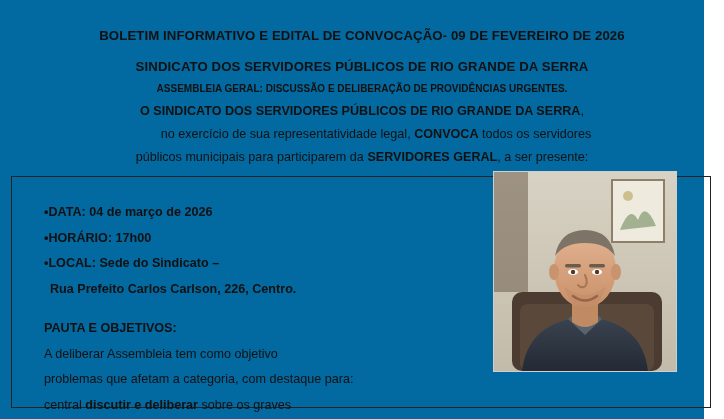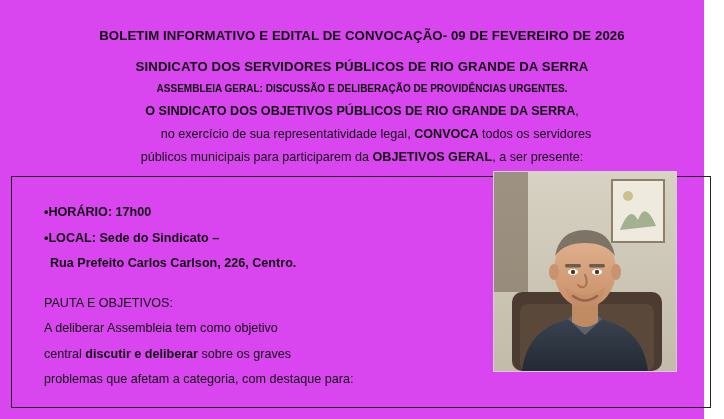--- a/index.html
+++ b/index.html
@@ -11,21 +11,21 @@
     width: 724px;
     height: 419px;
     overflow: hidden;
     font-family: "Liberation Sans", sans-serif;
     color: #1a1a1a;
   }
   .page {
     position: relative;
     width: 704px;
     height: 419px;
-    background: #d946ef;
+    background: #0369a1;
     box-sizing: border-box;
   }
   
   .header {
     position: absolute;
     top: 26px;
     left: 0;
     width: 724px;
     text-align: center;
   }
@@ -90,21 +90,21 @@
   }
   .body-text .cont-line {
     font-weight: bold;
     padding-left: 6px;
     white-space: nowrap;
   }
   .body-text .gap {
     height: 14px;
   }
   .body-text .sect-title {
-    font-weight: normal;
+    font-weight: bold;
   }
   .body-text .para {
     font-weight: normal;
   }
   .body-text .para b { font-weight: bold; }
 
   
   .photo {
     position: absolute;
     left: 493px;
@@ -123,36 +123,37 @@
 <div class="page">
 
   <div class="header">
     <div class="line line1">BOLETIM INFORMATIVO E EDITAL DE CONVOCAÇÃO- 09 DE FEVEREIRO DE 2026</div>
     <div class="line line2">SINDICATO DOS SERVIDORES PÚBLICOS DE RIO GRANDE DA SERRA</div>
   </div>
 
   <div class="subhead">ASSEMBLEIA GERAL: DISCUSSÃO E DELIBERAÇÃO DE PROVIDÊNCIAS URGENTES.</div>
 
   <div class="intro">
-    <span class="l1"><b>O SINDICATO DOS OBJETIVOS PÚBLICOS DE RIO GRANDE DA SERRA</b><span>,</span></span>
+    <span class="l1"><b>O SINDICATO DOS SERVIDORES PÚBLICOS DE RIO GRANDE DA SERRA</b><span>,</span></span>
     <span class="l2"><span>no exercício de sua representatividade legal, </span><b>CONVOCA</b><span> todos os servidores</span></span>
-    <span class="l3"><span>públicos municipais para participarem da </span><b>OBJETIVOS GERAL</b><span>, a ser presente:</span></span>
+    <span class="l3"><span>públicos municipais para participarem da </span><b>SERVIDORES GERAL</b><span>, a ser presente:</span></span>
   </div>
 
   <div class="frame"></div>
 
   <div class="body-text">
+    <div class="bullet-line">•DATA: 04 de março de 2026</div>
     <div class="bullet-line">•HORÁRIO: 17h00</div>
     <div class="bullet-line">•LOCAL: Sede do Sindicato –</div>
     <div class="cont-line">Rua Prefeito Carlos Carlson, 226, Centro.</div>
     <div class="gap"></div>
     <div class="sect-title">PAUTA E OBJETIVOS:</div>
     <div class="para">A deliberar Assembleia tem como objetivo</div>
+    <div class="para">problemas que afetam a categoria, com destaque para:</div>
     <div class="para"><span>central </span><b>discutir e deliberar</b><span> sobre os graves</span></div>
-    <div class="para">problemas que afetam a categoria, com destaque para:</div>
   </div>
 
   <div class="photo">
     <svg width="182" height="199" viewBox="0 0 182 199" xmlns="http://www.w3.org/2000/svg">
       <defs>
         <linearGradient id="wallg" x1="0" y1="0" x2="0" y2="1">
           <stop offset="0%" stop-color="#d8d2c4"></stop>
           <stop offset="100%" stop-color="#c2bba9"></stop>
         </linearGradient>
         <linearGradient id="shirtg" x1="0" y1="0" x2="0" y2="1">

